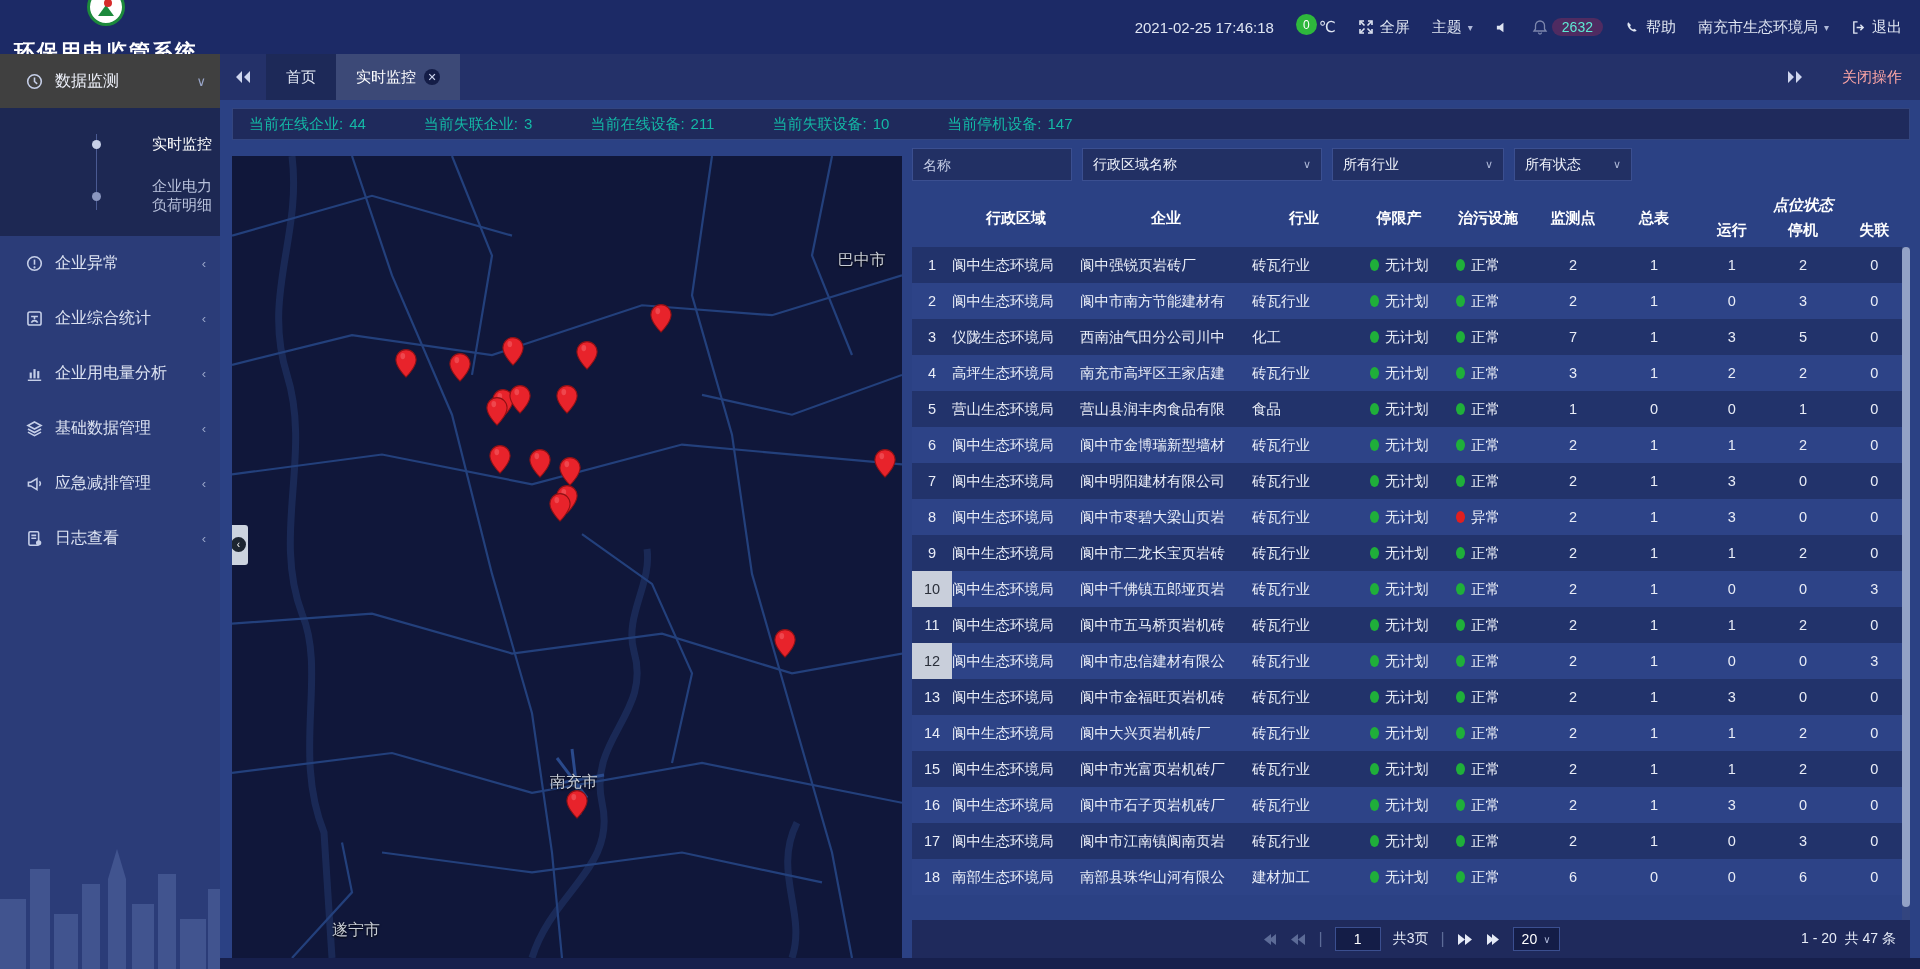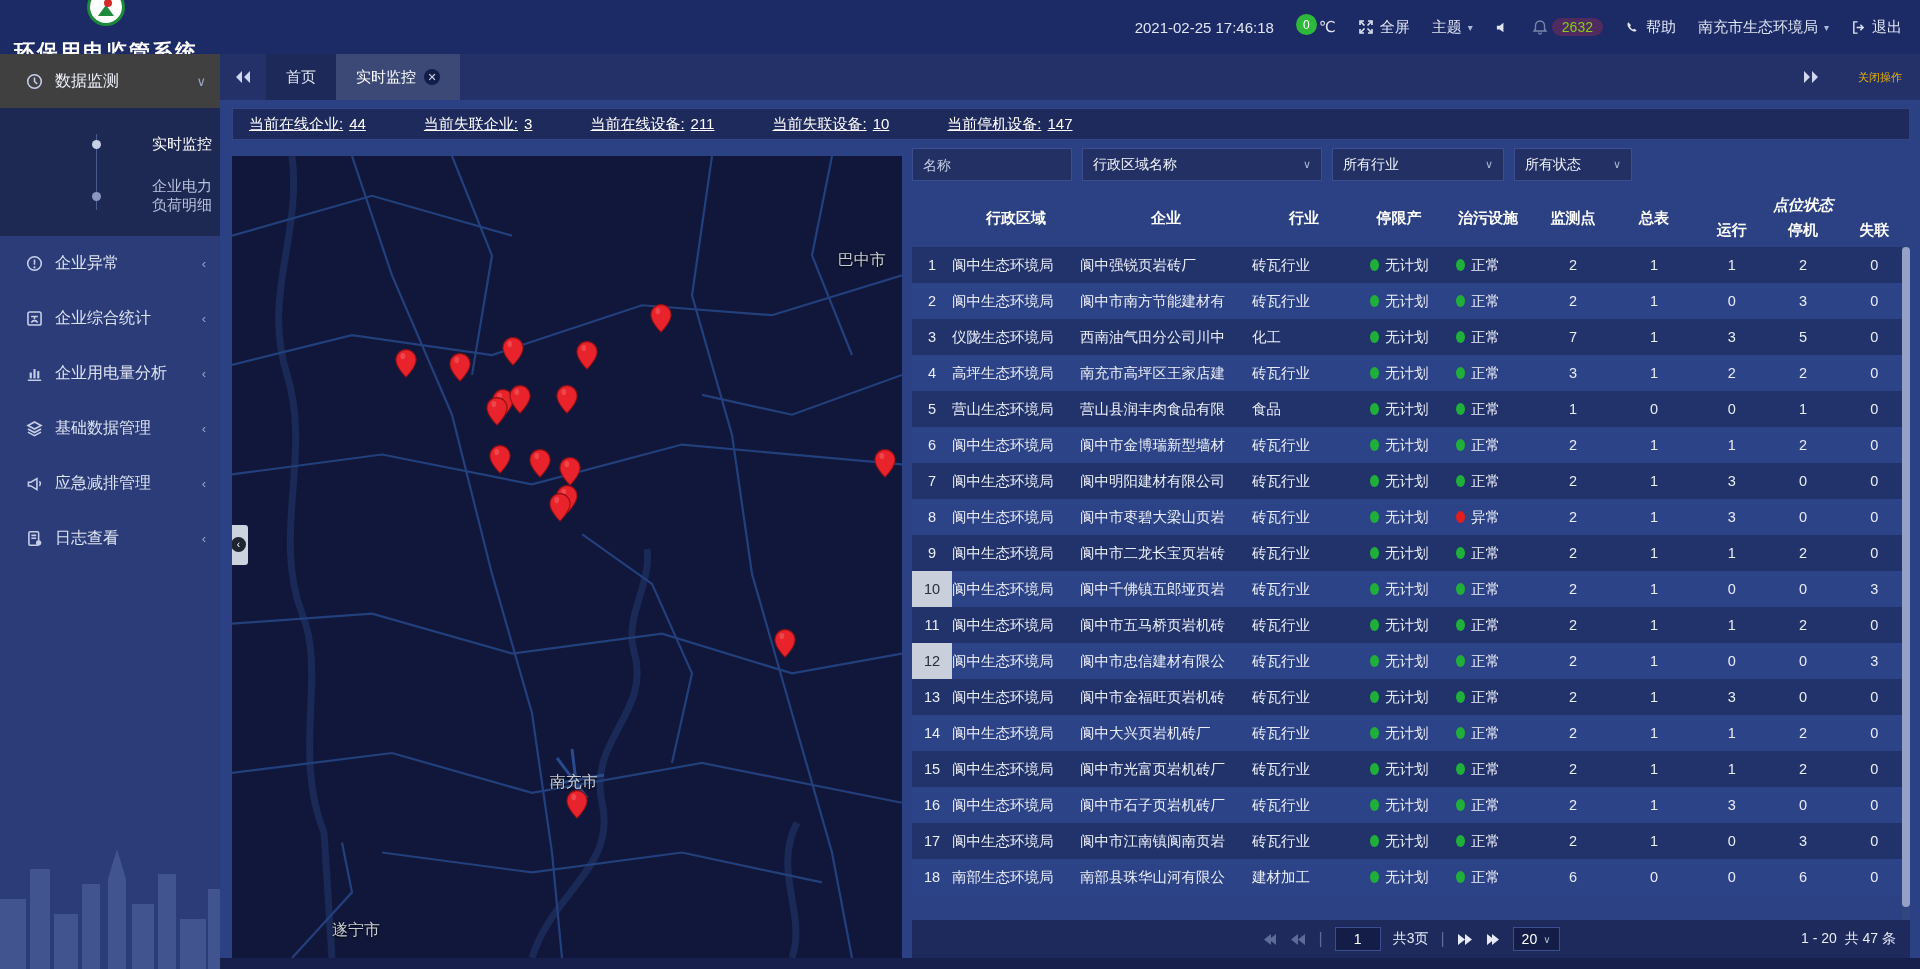--- a/index.html
+++ b/index.html
@@ -17,21 +17,21 @@
     border-bottom:11px solid #1d8a3c; margin-top:6px; }
   .logo .sun { position:absolute; top:8px; left:14px; width:8px; height:8px; border-radius:50%; background:#d62b2b; }
   .app-title { color:#ffffff; font-size:21px; font-weight:bold; letter-spacing:2px; }
   .top-right { display:flex; align-items:center; gap:22px; color:#dfe5f2; font-size:15px; }
   .top-item { display:flex; align-items:center; gap:6px; cursor:pointer; white-space:nowrap; }
   .temp-wrap { display:flex; align-items:flex-start; gap:2px; }
   .temp-badge { width:21px; height:21px; border-radius:50%; background:#2eb83c; color:#fff;
     font-size:12px; display:flex; align-items:center; justify-content:center; margin-top:-4px; }
   .caret { font-size:10px; color:#aeb8d8; }
   .notif { display:flex; align-items:center; gap:4px; }
-  .notif-pill { background:rgba(122,44,92,.55); color:#84cc16; border-radius:10px;
+  .notif-pill { background:rgba(122,44,92,.55); color:#5eead4; border-radius:10px;
     padding:1px 10px; font-size:14px; }
   svg.ic { display:block; }
 
   
   .main { flex:1 1 auto; display:flex; min-height:0; }
 
   
   .sidebar { width:220px; flex:0 0 220px; background:#2b3c78; position:relative; overflow:hidden; }
   .menu-head { height:54px; display:flex; align-items:center; gap:12px; padding:0 14px 0 26px;
     color:#eef1fa; font-size:16px; cursor:pointer; background:#404040; }
@@ -52,26 +52,26 @@
   
   .content-col { flex:1 1 auto; display:flex; flex-direction:column; min-width:0; }
   .tabbar { height:46px; background:#243169; display:flex; align-items:center; flex:0 0 auto; }
   .tab-arrow { padding:0 14px; cursor:pointer; display:flex; align-items:center; }
   .tab { height:46px; display:flex; align-items:center; gap:8px; padding:0 20px;
     color:#dfe5f2; font-size:15px; background:#1d2958; cursor:pointer;text-align:center; }
   .tab.active { background:#3c4977; color:#fff; }
   .tab-close { width:16px; height:16px; border-radius:50%; background:#141d47; color:#cfd6ee;
     font-size:11px; display:flex; align-items:center; justify-content:center; }
   .tabbar-spacer { flex:1; }
-  .close-ops { color:#eab308; font-size:11px; padding:0 18px 0 24px; cursor:pointer; }
+  .close-ops { color:#fca5a5; font-size:15px; padding:0 18px 0 24px; cursor:pointer; }
 
   .content { flex:1 1 auto; background:#2b4184; padding:8px 10px 0 12px; display:flex;
     flex-direction:column; min-height:0; }
   .statsbar { height:32px; background:#1f2a5c; border:1px solid #33457f; display:flex;
-    align-items:center; gap:58px; padding:0 16px; color:#ffffff; font-size:15px; flex:0 0 auto;text-decoration:underline; }
+    align-items:center; gap:58px; padding:0 16px; color:#14b8a6; font-size:15px; flex:0 0 auto; }
   .stat { display:flex; gap:6px; white-space:nowrap; }
 
   .content-body { flex:1 1 auto; display:flex; gap:10px; padding-top:8px; min-height:0; }
 
   
   .map-panel { width:670px; flex:0 0 670px; background:#10173a; position:relative; overflow:hidden;margin-top:8px; }
   .map-roads { position:absolute; inset:0; width:100%; height:100%; }
   .map-label { position:absolute; transform:translate(-50%,-50%); color:#c9ced6; font-size:16px;
     text-shadow:0 1px 2px #000; white-space:nowrap; }
   .pin { position:absolute; transform:translate(-50%,-96%); cursor:pointer; }

